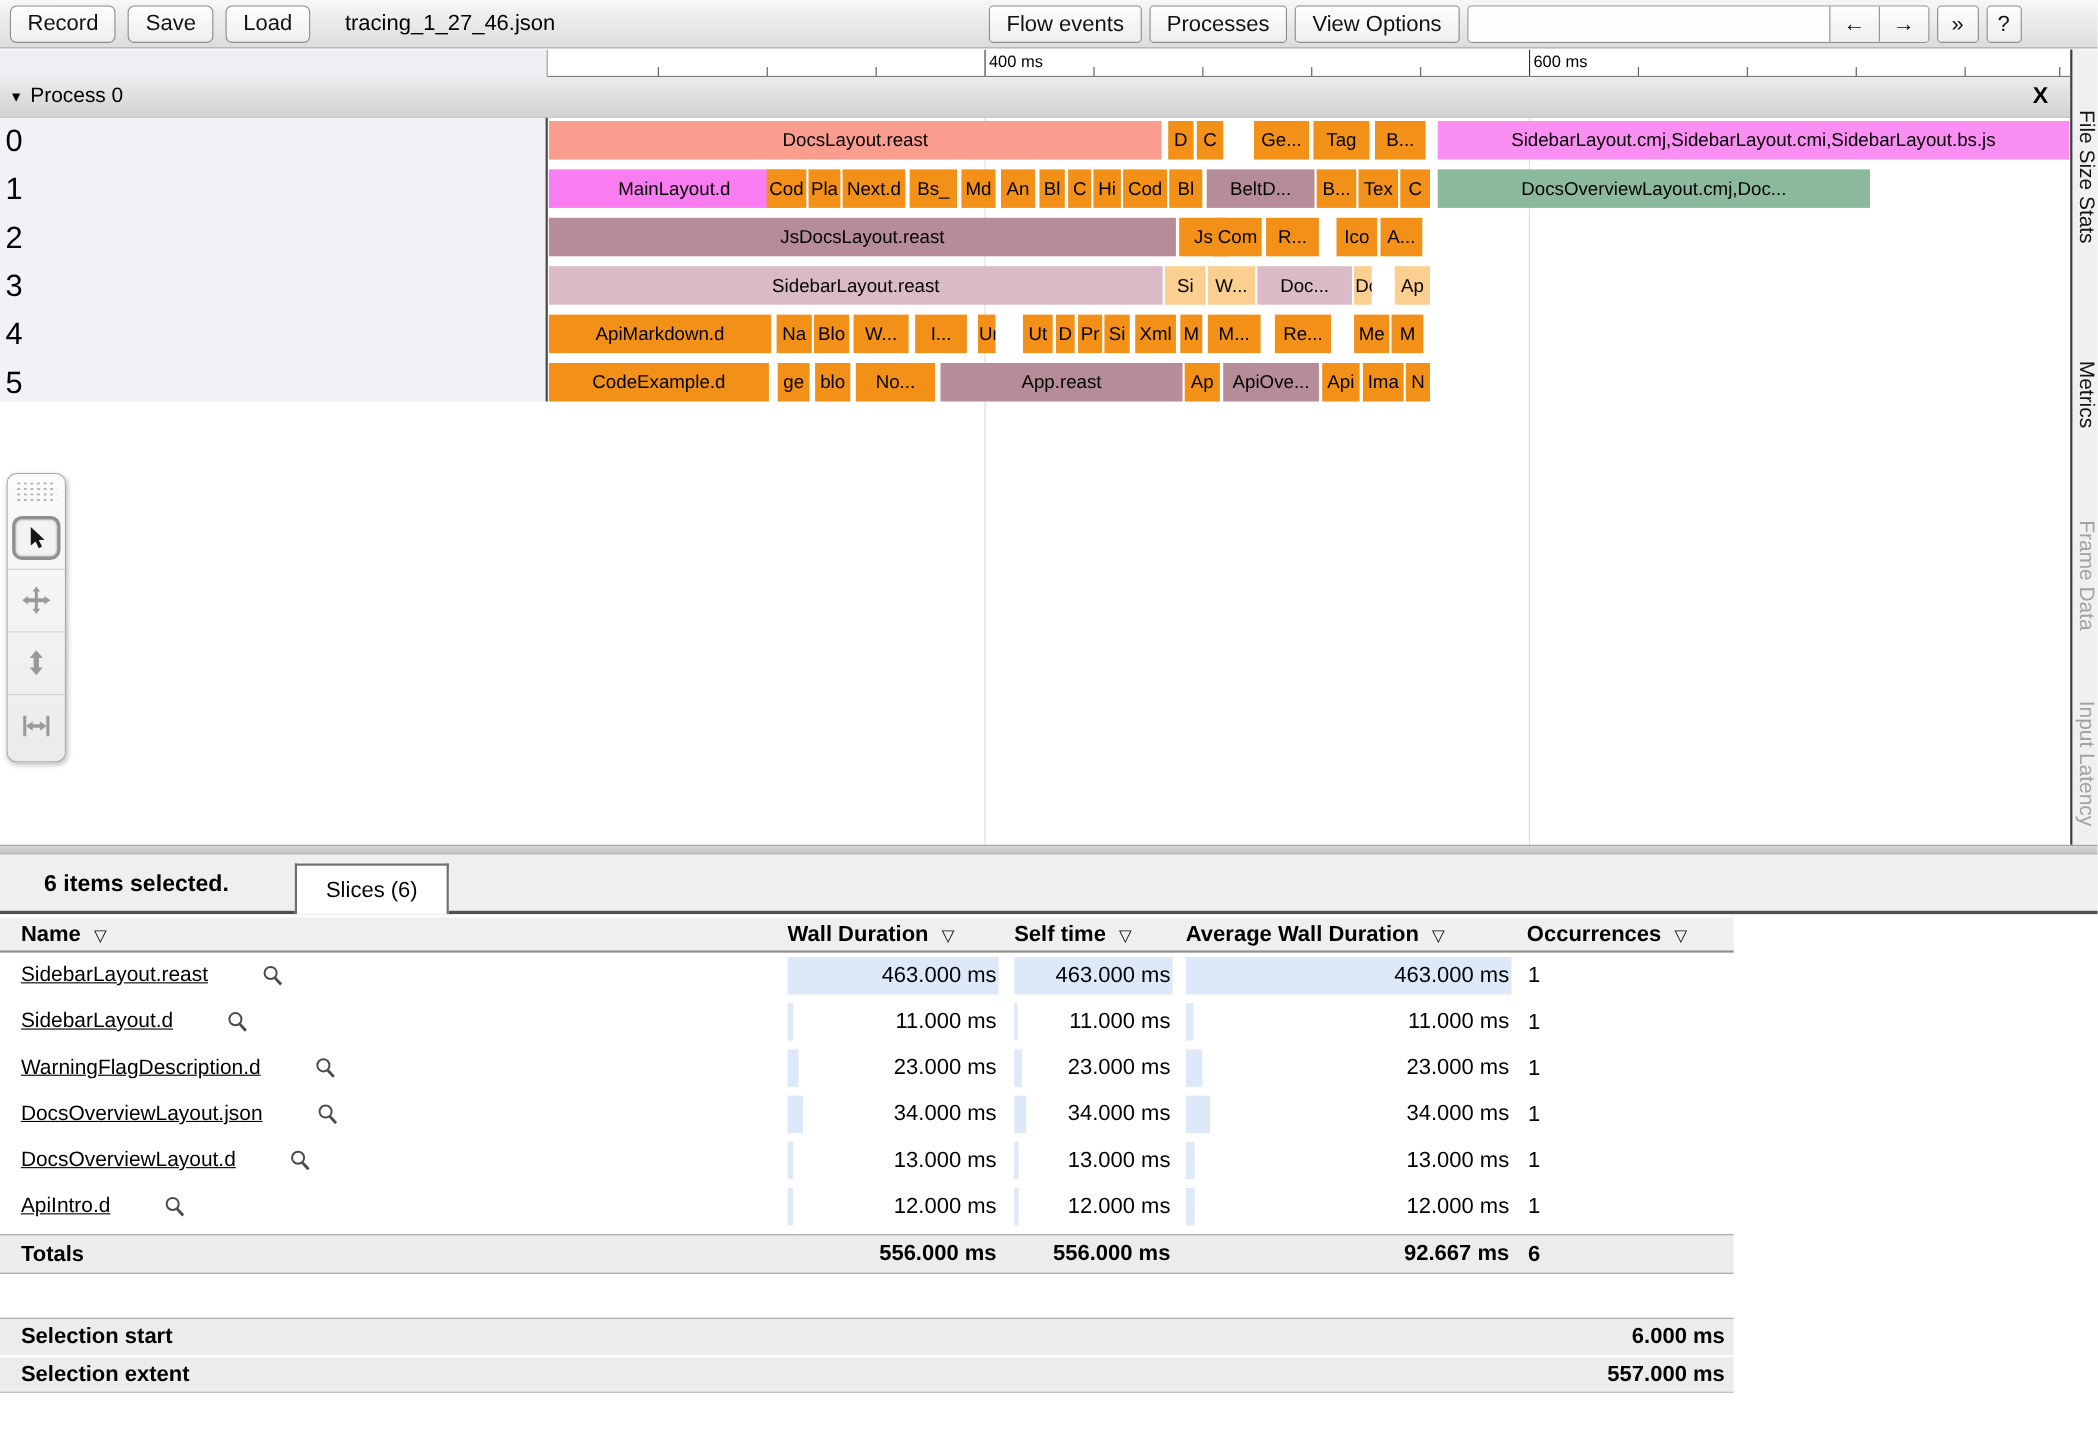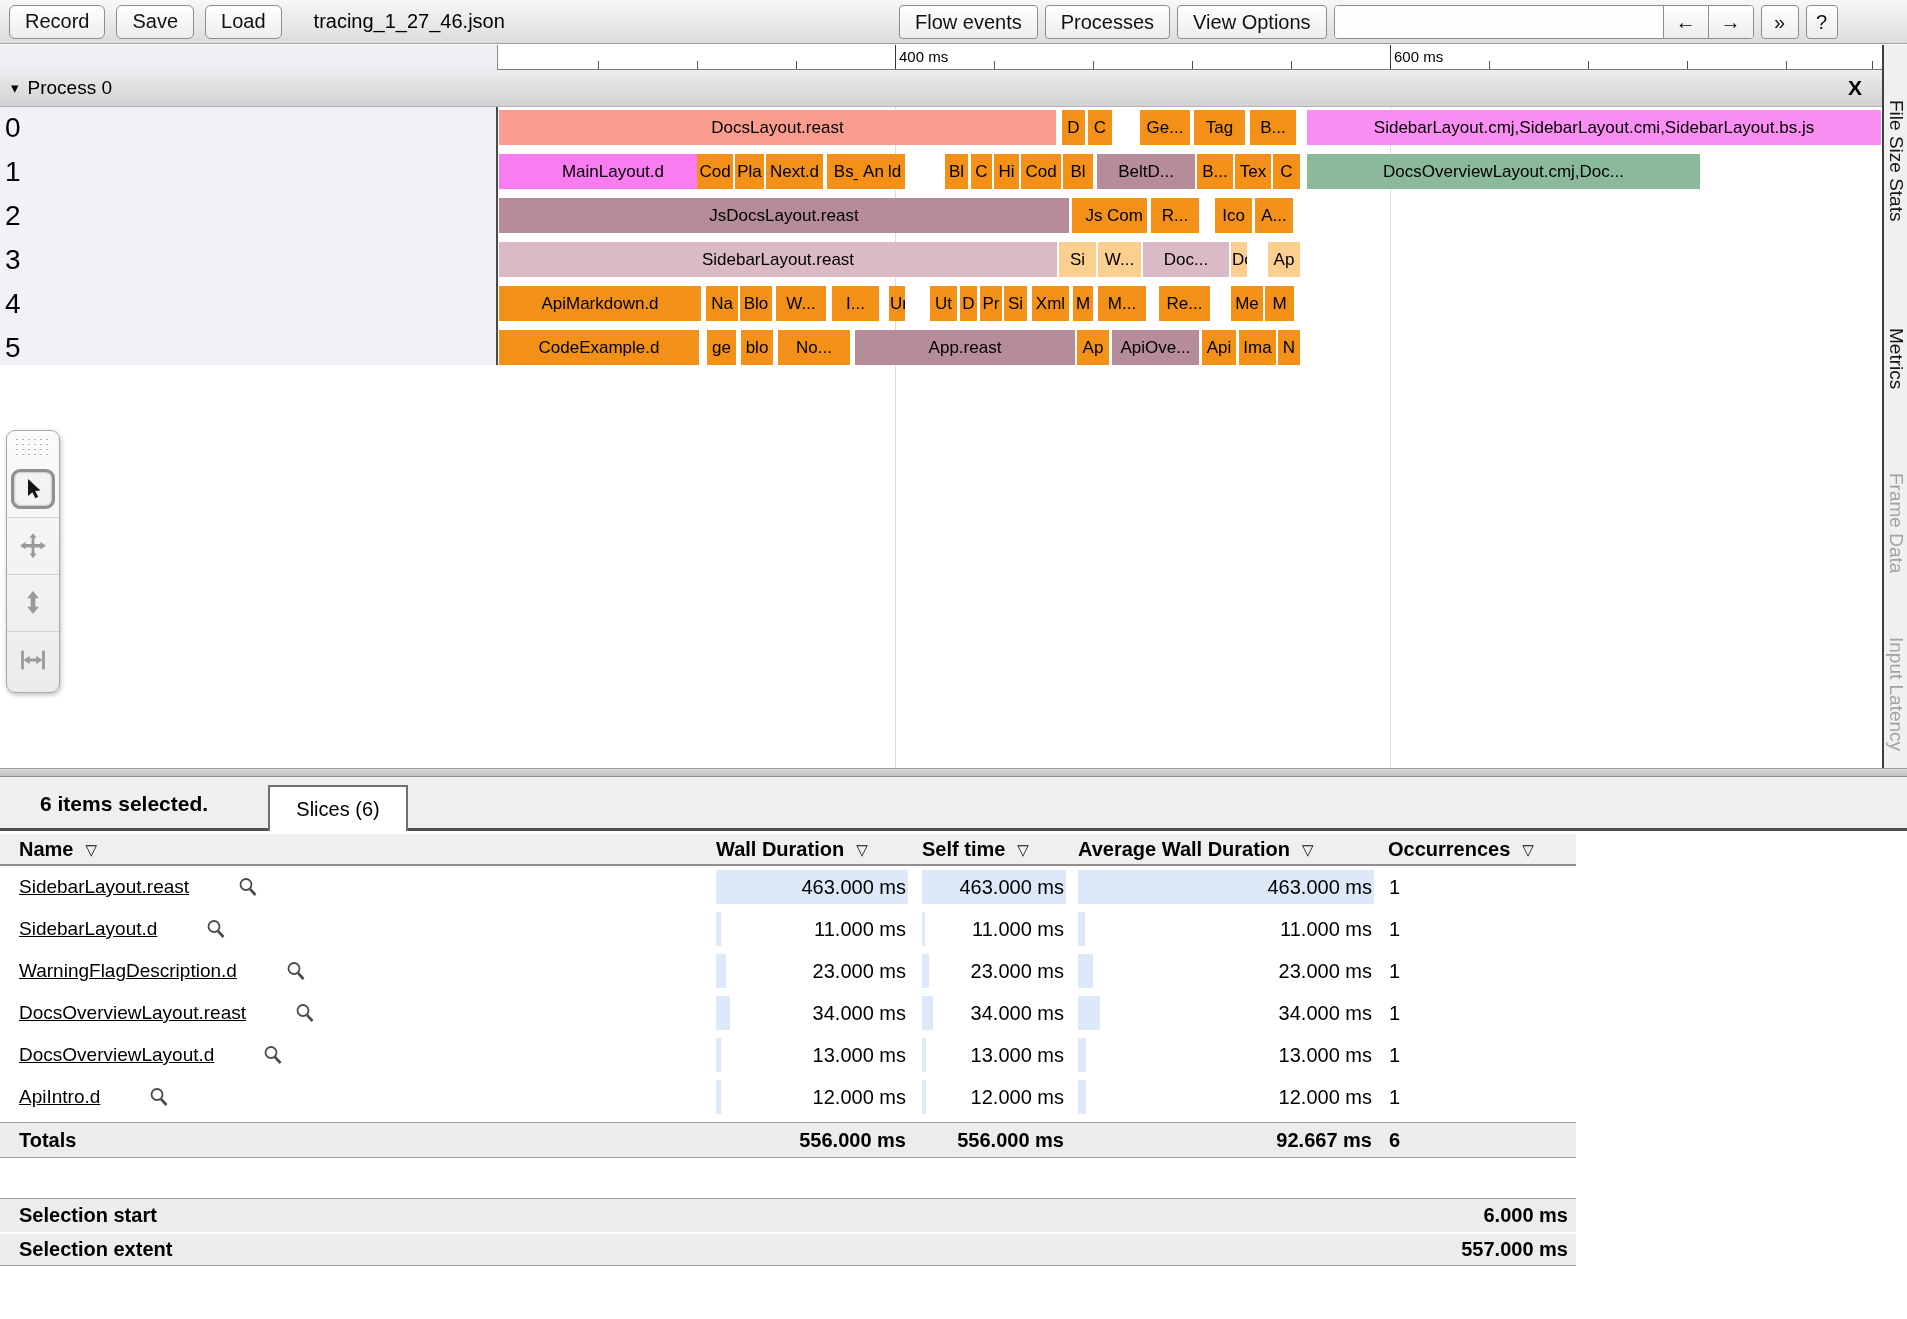--- a/index.html
+++ b/index.html
@@ -177,21 +177,21 @@
       <div class="slice" style="left:1140px;top:65px;width:50px;background:#f29018">Ge...</div>
       <div class="slice" style="left:1194px;top:65px;width:51px;background:#f29018">Tag</div>
       <div class="slice" style="left:1250px;top:65px;width:46px;background:#f29018">B...</div>
       <div class="slice" style="left:1307px;top:65px;width:574px;background:#fa8ef3">SidebarLayout.cmj,SidebarLayout.cmi,SidebarLayout.bs.js</div>
       <div class="slice" style="left:499px;top:109px;width:228px;background:#f97cf1">MainLayout.d</div>
       <div class="slice" style="left:697px;top:109px;width:36px;background:#f29018">Cod</div>
       <div class="slice" style="left:735px;top:109px;width:29px;background:#f29018">Pla</div>
       <div class="slice" style="left:766px;top:109px;width:57px;background:#f29018">Next.d</div>
       <div class="slice" style="left:827px;top:109px;width:43px;background:#f29018">Bs_</div>
       <div class="slice" style="left:874px;top:109px;width:31px;background:#f29018">Md</div>
-      <div class="slice" style="left:858px;top:109px;width:31px;background:#f29018">An</div>
+      <div class="slice" style="left:910px;top:109px;width:31px;background:#f29018">An</div>
       <div class="slice" style="left:945px;top:109px;width:23px;background:#f29018">Bl</div>
       <div class="slice" style="left:971px;top:109px;width:21px;background:#f29018">C</div>
       <div class="slice" style="left:994px;top:109px;width:25px;background:#f29018">Hi</div>
       <div class="slice" style="left:1021px;top:109px;width:40px;background:#f29018">Cod</div>
       <div class="slice" style="left:1063px;top:109px;width:30px;background:#f29018">Bl</div>
       <div class="slice" style="left:1097px;top:109px;width:98px;background:#b58c97">BeltD...</div>
       <div class="slice" style="left:1197px;top:109px;width:36px;background:#f29018">B...</div>
       <div class="slice" style="left:1235px;top:109px;width:36px;background:#f29018">Tex</div>
       <div class="slice" style="left:1273px;top:109px;width:27px;background:#f29018">C</div>
       <div class="slice" style="left:1307px;top:109px;width:393px;background:#8aba9b">DocsOverviewLayout.cmj,Doc...</div>
@@ -380,21 +380,21 @@
             <span class="val">23.000 ms</span>
           </div>
           <div class="num-cell col-avg">
             <div class="bar" style="width:5.00%"></div>
             <span class="val">23.000 ms</span>
           </div>
           <div class="occ-cell col-occ">1</div>
         </div>
         <div class="t-row grid-cols">
           <div class="name-cell col-name">
-            <a href="#" class="name-link">DocsOverviewLayout.reast</a>
+            <a href="#" class="name-link">DocsOverviewLayout.json</a>
             <span class="mag">
               <svg width="22" height="22" viewBox="0 0 22 22">
                 <circle cx="9" cy="8.5" r="5.5" fill="none" stroke="#4a4a4a" stroke-width="1.8"></circle>
                 <line x1="13" y1="13" x2="18.5" y2="19" stroke="#4a4a4a" stroke-width="2.6"></line>
               </svg>
             </span>
           </div>
           <div class="num-cell col-wall">
             <div class="bar" style="width:7.30%"></div>
             <span class="val">34.000 ms</span>

